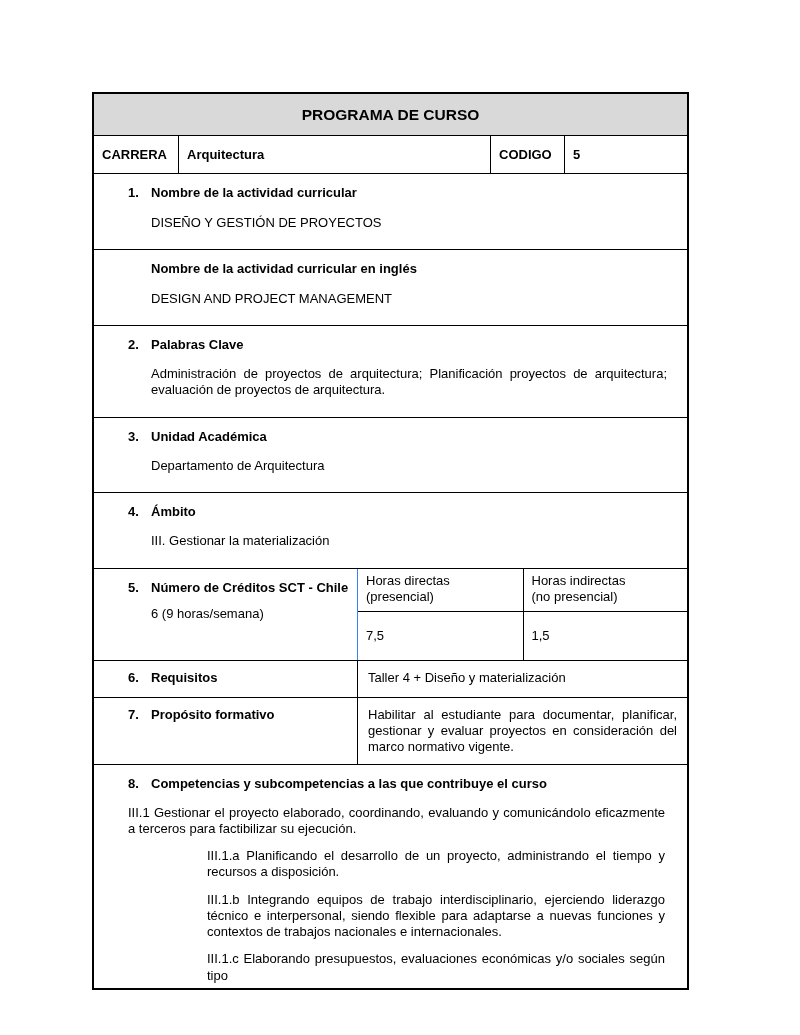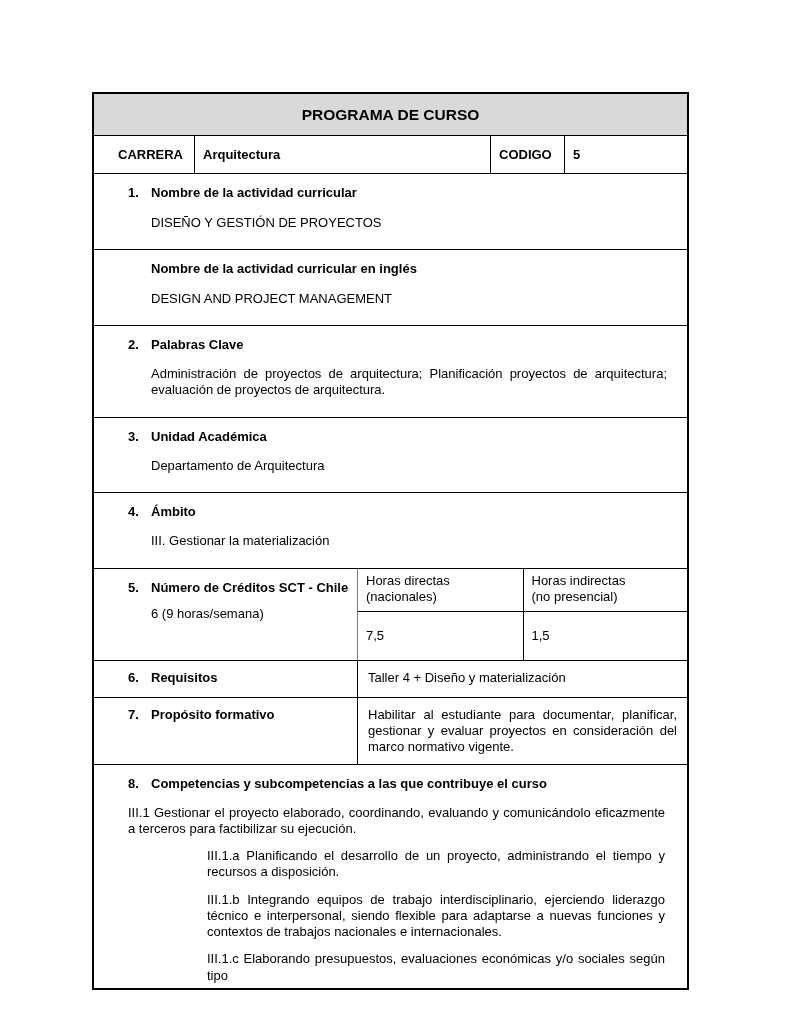--- a/index.html
+++ b/index.html
@@ -24,21 +24,21 @@
   
   .title-row {
     background: #d9d9d9;
     text-align: center;
     font-weight: bold;
     font-size: 15.5px;
     padding: 11px 4px;
   }
 
   
-  .info-row { display: flex; align-items: stretch; min-height: 38px; padding-left: 16px; }
+  .info-row { display: flex; align-items: stretch; min-height: 38px; }
   .info-cell { display: flex; align-items: center; font-weight: bold; padding: 4px 8px; }
   .info-cell + .info-cell { border-left: 1px solid #000; }
   .cell-carrera-label { width: 84px; }
   .cell-carrera-value { flex: 1; }
   .cell-codigo-label { width: 74px; }
   .cell-codigo-value { width: 123px; }
 
   
   .sec { padding: 11px 10px 18px 0; }
   .sec-title { display: flex; font-weight: bold; }
@@ -135,21 +135,21 @@
         <div class="sec-title">
           <span class="sec-num">5.</span>
           <span>Número de Créditos SCT - Chile</span>
         </div>
         <div class="sec-body">6 (9 horas/semana)</div>
       </div>
       <div class="creditos-right">
         <div class="hours-header-row">
           <div class="hours-cell">
             <div>Horas directas</div>
-            <div>(nacionales)</div>
+            <div>(presencial)</div>
           </div>
           <div class="hours-cell">
             <div>Horas indirectas</div>
             <div>(no presencial)</div>
           </div>
         </div>
         <div class="hours-value-row">
           <div class="hours-cell">7,5</div>
           <div class="hours-cell">1,5</div>
         </div>

